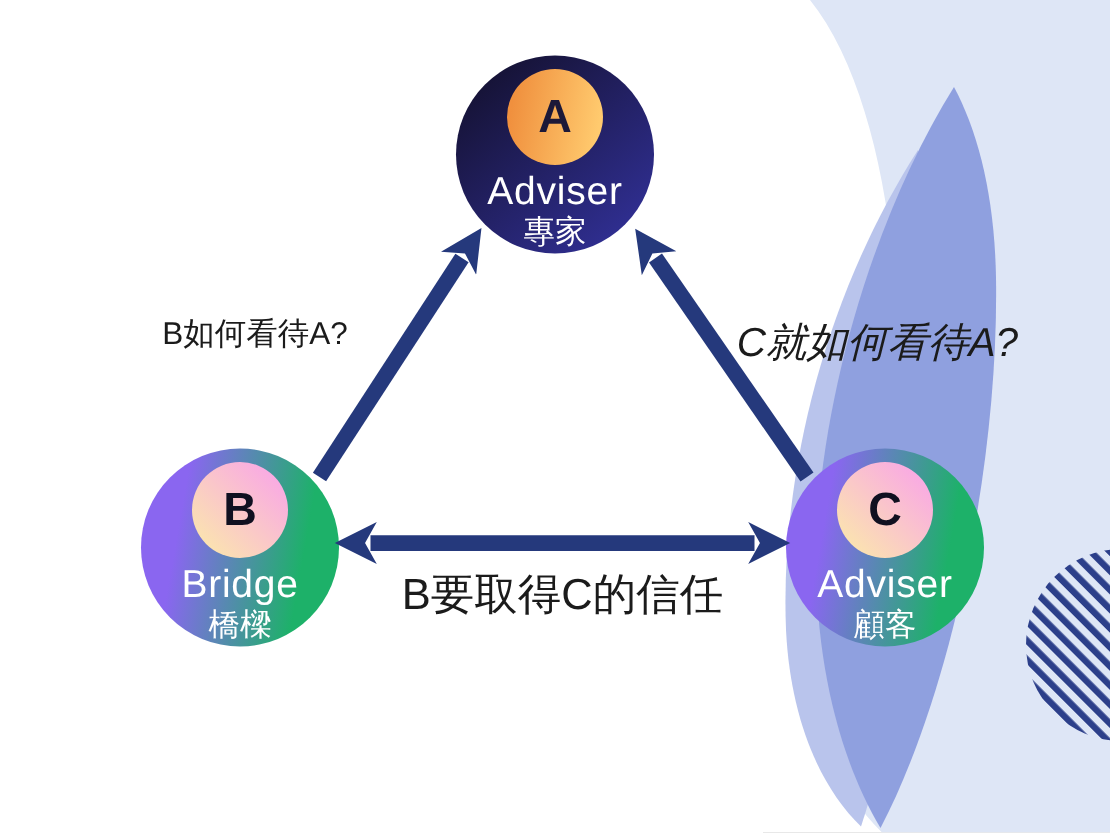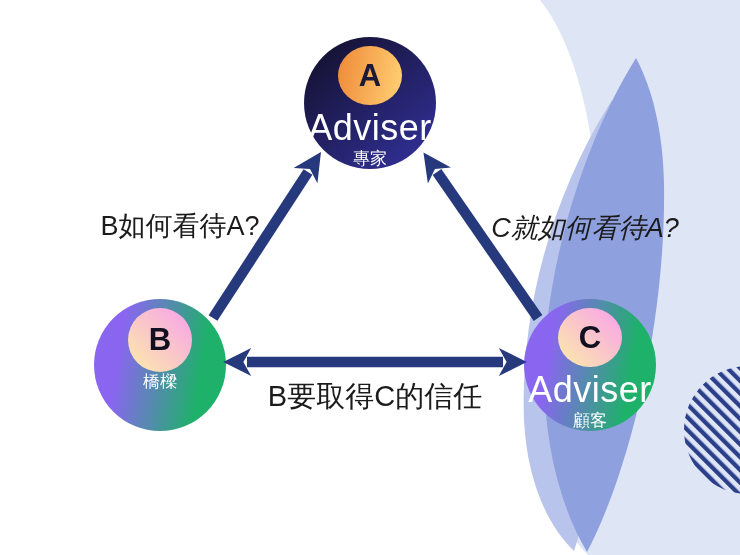--- a/index.html
+++ b/index.html
@@ -19,29 +19,29 @@
   .node-adviser{left:304px;top:37px;background:linear-gradient(140deg,#141130 8%,#32319a 95%);}
   .node-bridge{left:94px;top:299px;background:linear-gradient(100deg,#8a66f0 22%,#1db169 78%);}
   .node-customer{left:524px;top:299px;background:linear-gradient(100deg,#8a66f0 22%,#1db169 78%);}
   .badge{
     width:64px;height:64px;border-radius:50%;margin-top:9px;
     display:flex;align-items:center;justify-content:center;
     font-weight:800;font-size:31px;color:#14122a;
   }
   .badge-adviser{background:linear-gradient(100deg,#f0903e 10%,#ffca6e 90%);color:#1c1838;}
   .badge-bc{background:linear-gradient(45deg,#fbe5ae 10%,#f9a9e4 88%);color:#101020;}
-  .node-label{color:#fff;font-size:36px;font-weight:500;line-height:1.12;margin-top:3px;letter-spacing:.5px;}
-  .node-sublabel{color:#fff;font-size:17px;font-weight:500;line-height:1.2;}
+  .node-label{color:#fff;font-size:26px;font-weight:500;line-height:1.12;margin-top:3px;letter-spacing:.5px;}
+  .node-sublabel{color:#fff;font-size:21px;font-weight:500;line-height:1.2;}
 
   
   .edge-label{
     position:absolute;z-index:25;color:#1b1b1b;font-weight:500;
     text-align:center;white-space:nowrap;
   }
-  .edge-label.left{left:40px;top:208px;width:280px;font-size:27px;}
+  .edge-label.left{left:30px;top:208px;width:280px;font-size:21px;}
   .edge-label.right{left:440px;top:210px;width:290px;font-size:27px;font-style:italic;}
   .edge-label.bottom{left:230px;top:377px;width:290px;font-size:29px;text-align:center;}
 </style>
 </head>
 <body>
 
 <div class="canvas">
 
   <svg class="layer bg" viewBox="0 0 740 555">
     <defs>
@@ -61,20 +61,21 @@
       <span>A</span>
     </div>
     <div class="node-label">Adviser</div>
     <div class="node-sublabel">專家</div>
   </div>
 
   <div class="node node-bridge">
     <div class="badge badge-bc">
       <span>B</span>
     </div>
+    <div class="node-label">Bridge</div>
     <div class="node-sublabel">橋樑</div>
   </div>
 
   <div class="node node-customer">
     <div class="badge badge-bc">
       <span>C</span>
     </div>
     <div class="node-label">Adviser</div>
     <div class="node-sublabel">顧客</div>
   </div>

